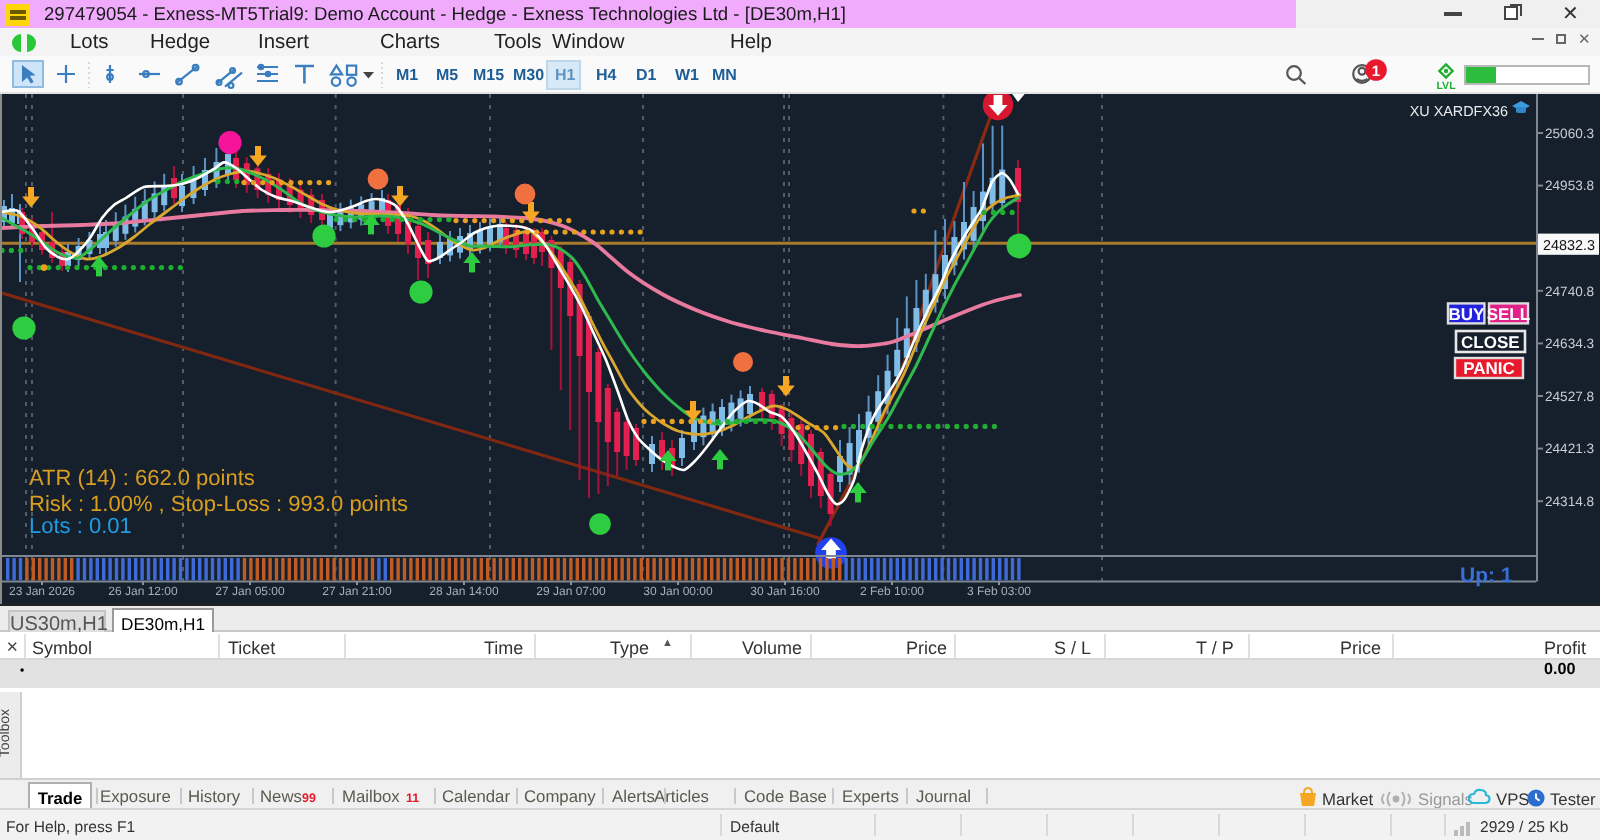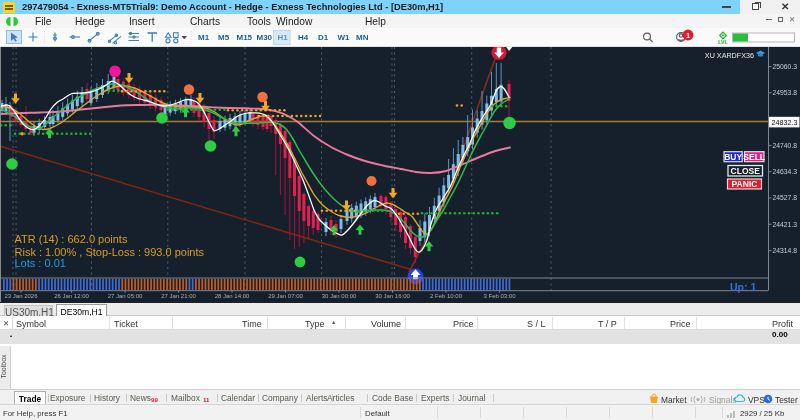--- a/index.html
+++ b/index.html
@@ -1,36 +1,36 @@
 <!DOCTYPE html>
 <html><head><meta charset="utf-8">
 <style>
 * { margin:0; padding:0; box-sizing:border-box; }
 body { width:800px; height:420px; font-family:"Liberation Sans",sans-serif; background:#f0f0f0; overflow:hidden; position:relative; }
 .abs { position:absolute; }
 </style></head>
 <body>
 
-<div class="abs" style="left:0;top:0;width:740px;height:14px;background:#7dd3fc;font-weight:bold;">
+<div class="abs" style="left:0;top:0;width:648px;height:14px;background:#f0abfc;">
   <div class="abs" style="left:3px;top:1.5px;width:12px;height:11px;background:#ffd60a;"></div>
   <div class="abs" style="left:5px;top:5px;width:8px;height:1.6px;background:#6b5900;"></div>
   <div class="abs" style="left:5px;top:8px;width:8px;height:1.6px;background:#6b5900;"></div>
   <div class="abs" style="left:22px;top:2px;font-size:9.3px;color:#1a1a1a;">297479054 - Exness-MT5Trial9: Demo Account - Hedge - Exness Technologies Ltd - [DE30m,H1]</div>
   <div class="abs" style="left:722px;top:6px;width:9px;height:1.5px;background:#444;"></div>
   <div class="abs" style="left:752px;top:3px;width:7px;height:7px;border:1.2px solid #444;background:#fff;"></div>
   <div class="abs" style="left:754.5px;top:1.5px;width:6px;height:6px;border-top:1.2px solid #444;border-right:1.2px solid #444;"></div>
   <div class="abs" style="left:781px;top:1px;font-size:10px;color:#333;">✕</div>
 </div>
 
 <div class="abs" style="left:0;top:14px;width:800px;height:14px;background:#f4f4f4;font-size:10.2px;color:#222;">
   <svg class="abs" style="left:5px;top:2px;" width="14" height="11" viewBox="0 0 14 11">
     <path d="M1 5.5 A4.5 4.5 0 0 1 5.5 1 L5.5 10 A4.5 4.5 0 0 1 1 5.5 Z" fill="#28c838"></path>
     <path d="M13 5.5 A4.5 4.5 0 0 0 8.5 1 L8.5 10 A4.5 4.5 0 0 0 13 5.5 Z" fill="#28c838"></path>
   </svg>
-  <span class="abs" style="left:35px;top:2px;">File</span>
+  <span class="abs" style="left:35px;top:2px;">Lots</span>
   <span class="abs" style="left:75px;top:2px;">Hedge</span>
   <span class="abs" style="left:129px;top:2px;text-align:center;">Insert</span>
   <span class="abs" style="left:190px;top:2px;">Charts</span>
   <span class="abs" style="left:247px;top:2px;">Tools</span>
   <span class="abs" style="left:276px;top:2px;">Window</span>
   <span class="abs" style="left:365px;top:2px;">Help</span>
   <span class="abs" style="left:766px;top:5px;width:6px;height:1.2px;background:#666;"></span>
   <span class="abs" style="left:778px;top:3px;width:5px;height:5px;border:1px solid #666;"></span>
   <span class="abs" style="left:789px;top:1px;font-size:7.5px;color:#666;">✕</span>
 </div>

